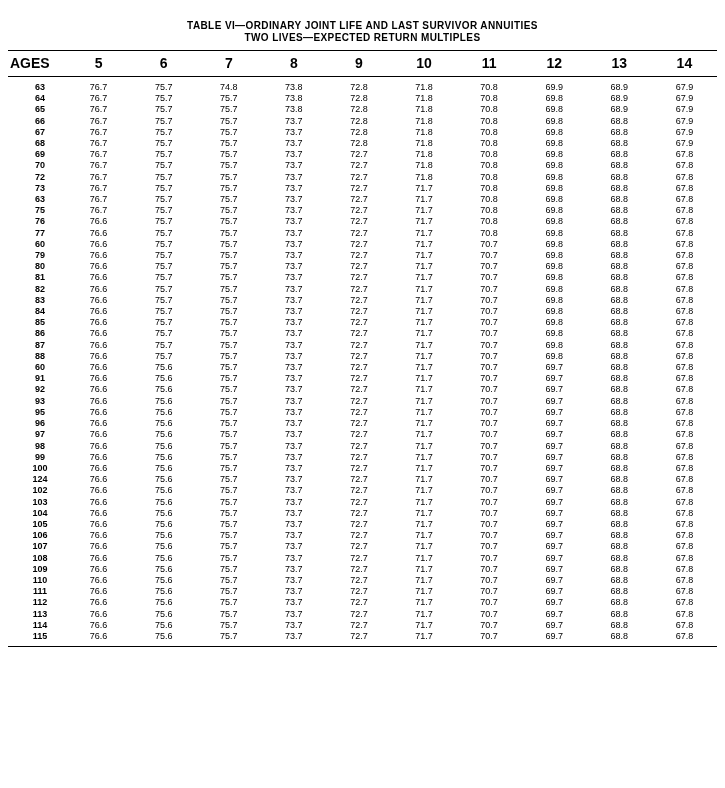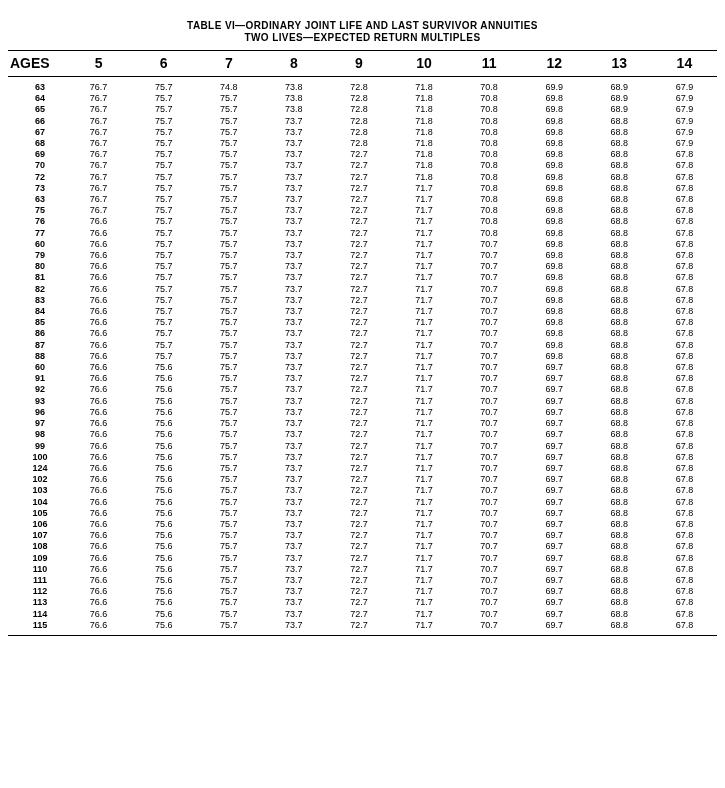--- a/index.html
+++ b/index.html
@@ -505,20 +505,33 @@
           <td>75.7</td>
           <td>73.7</td>
           <td>72.7</td>
           <td>71.7</td>
           <td>70.7</td>
           <td>69.7</td>
           <td>68.8</td>
           <td>67.8</td>
         </tr>
         <tr>
+          <td class="age">95</td>
+          <td>76.6</td>
+          <td>75.6</td>
+          <td>75.7</td>
+          <td>73.7</td>
+          <td>72.7</td>
+          <td>71.7</td>
+          <td>70.7</td>
+          <td>69.7</td>
+          <td>68.8</td>
+          <td>67.8</td>
+        </tr>
+        <tr>
           <td class="age">96</td>
           <td>76.6</td>
           <td>75.6</td>
           <td>75.7</td>
           <td>73.7</td>
           <td>72.7</td>
           <td>71.7</td>
           <td>70.7</td>
           <td>69.7</td>
           <td>68.8</td>

